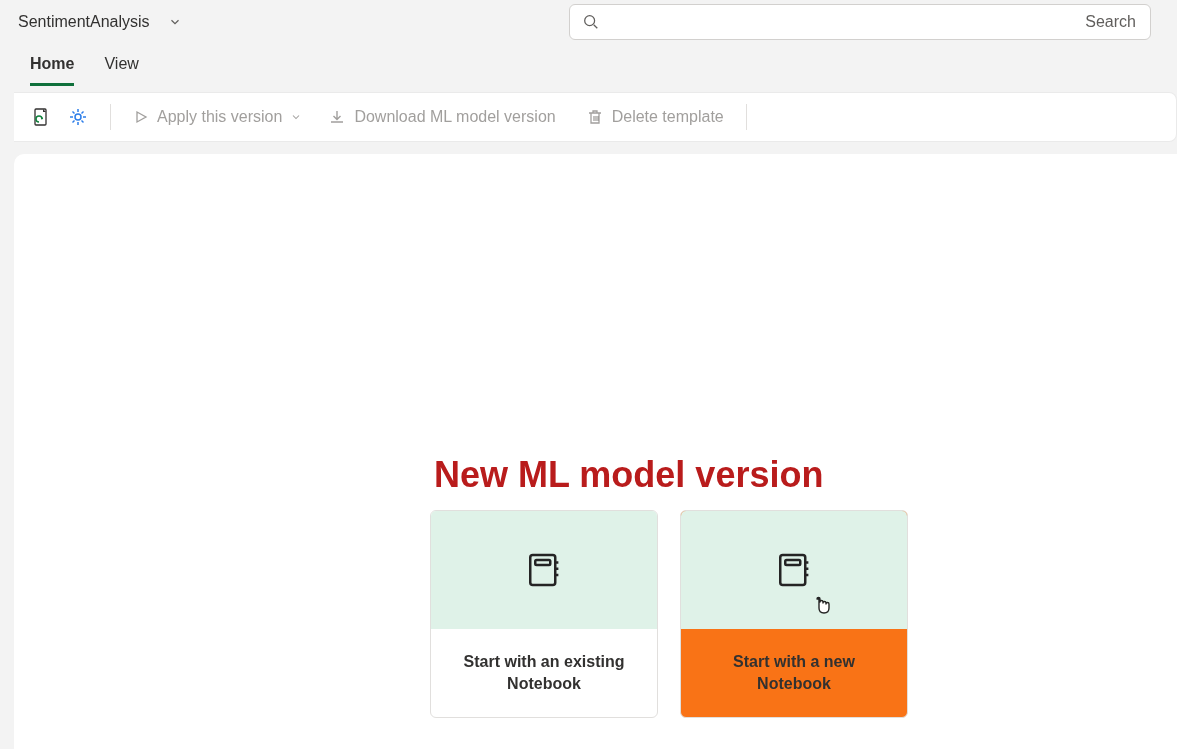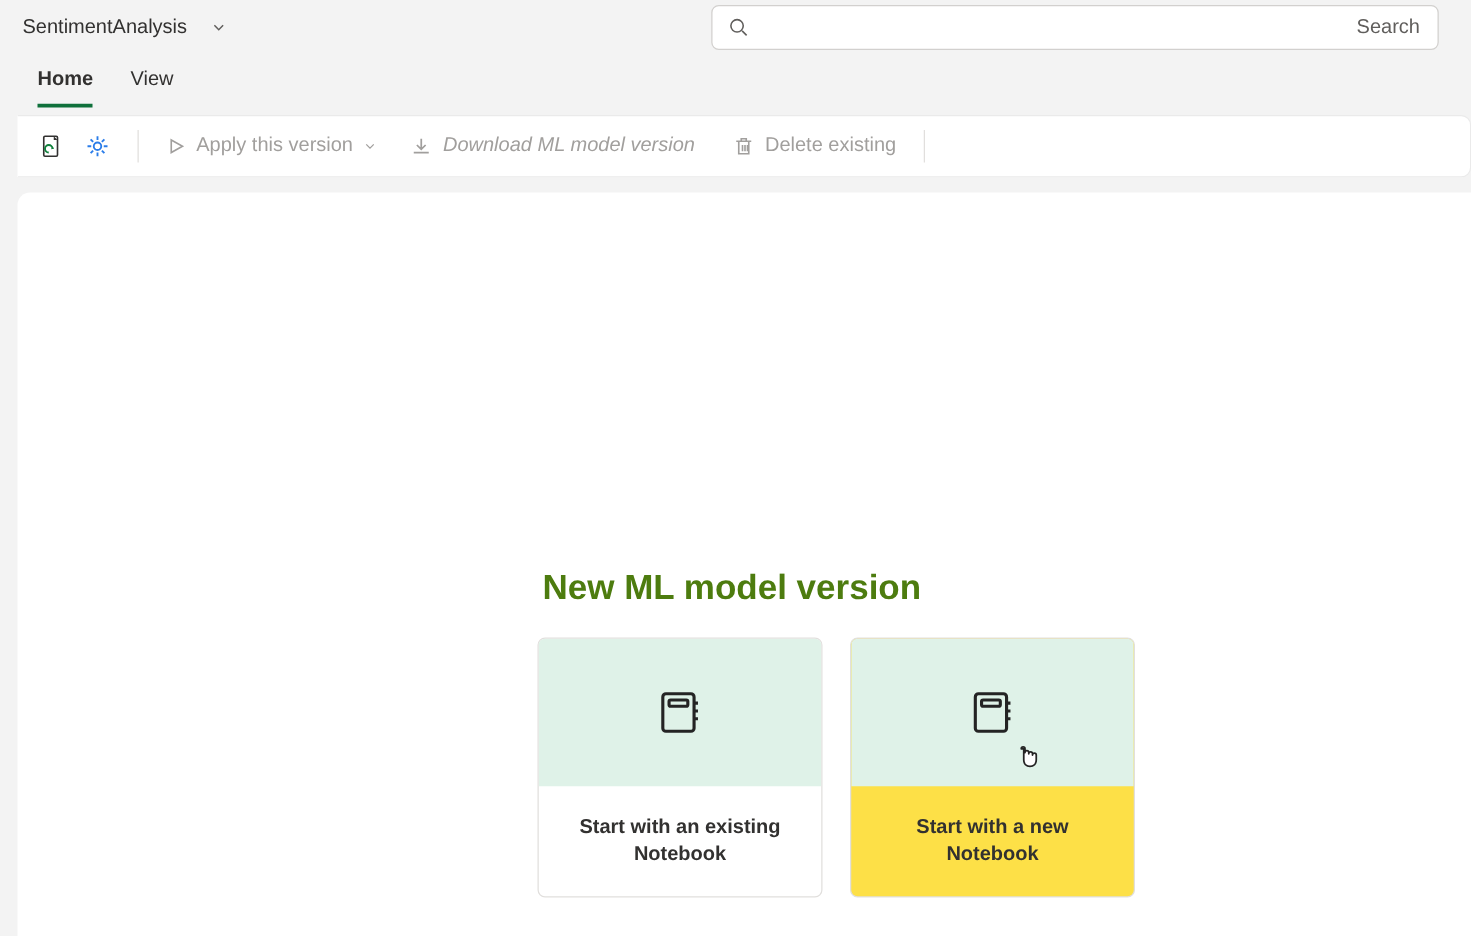--- a/index.html
+++ b/index.html
@@ -111,44 +111,44 @@
     margin: 12px 0 0 14px;
     height: calc(749px - 44px - 42px - 6px - 50px - 12px);
     position: relative;
     padding: 0;
   }
   .section-title {
     position: absolute;
     top: 300px;
     left: 420px;
     right: 20px;
-    font-size: 28px;
+    font-size: 36px;
     font-weight: 600;
-    color: #4d7c0f;
+    color: #b91c1c;
   }
   .cards {
     position: absolute;
     top: 356px;
     left: 416px;
     display: flex;
     gap: 22px;
   }
   .card {
     width: 228px;
     height: 208px;
     border: 1px solid #e1dfdd;
     border-radius: 6px;
     background: #fff;
     overflow: hidden;
     cursor: pointer;
     display: flex;
     flex-direction: column;
   }
   .card.hovered {
-    background: #fde047;
+    background: #f97316;
   }
   .card-top {
     height: 118px;
     background: #dff2e8;
     display: flex;
     align-items: center;
     justify-content: center;
     position: relative;
   }
   .card-body {
@@ -232,35 +232,35 @@
           <path d="M4 3 l9 5 l-9 5 z" fill="none" stroke="#a19f9d" stroke-width="1.3"></path>
         </svg>
     </span>
     <span>Apply this version</span>
     <span>
       <svg width="12" height="12" viewBox="0 0 16 16">
           <path d="M4 6l4 4 4-4" fill="none" stroke="#a19f9d" stroke-width="1.4"></path>
         </svg>
     </span>
   </div>
-  <div class="cmd" style="margin-left:10px;font-style:italic;">
+  <div class="cmd" style="margin-left:10px;">
     <span>
       <svg width="18" height="18" viewBox="0 0 18 18">
           <path d="M9 3 v8 M5.5 8 l3.5 3.5 l3.5 -3.5 M3 14 h12" fill="none" stroke="#a19f9d" stroke-width="1.4"></path>
         </svg>
     </span>
     <span>Download ML model version</span>
   </div>
   <div class="cmd" style="margin-left:14px;">
     <span>
       <svg width="18" height="18" viewBox="0 0 18 18">
           <path d="M3 5 h12 M7 5 v-2 h4 v2 M5 5 v10 h8 v-10 M8 8 v5 M10 8 v5 M12 8 v5" fill="none" stroke="#a19f9d" stroke-width="1.3"></path>
         </svg>
     </span>
-    <span>Delete existing</span>
+    <span>Delete template</span>
   </div>
   <div class="sep"></div>
 </div>
 
 <div class="canvas">
   <div class="section-title">New ML model version</div>
   <div class="cards">
 
 
     <div class="card">

